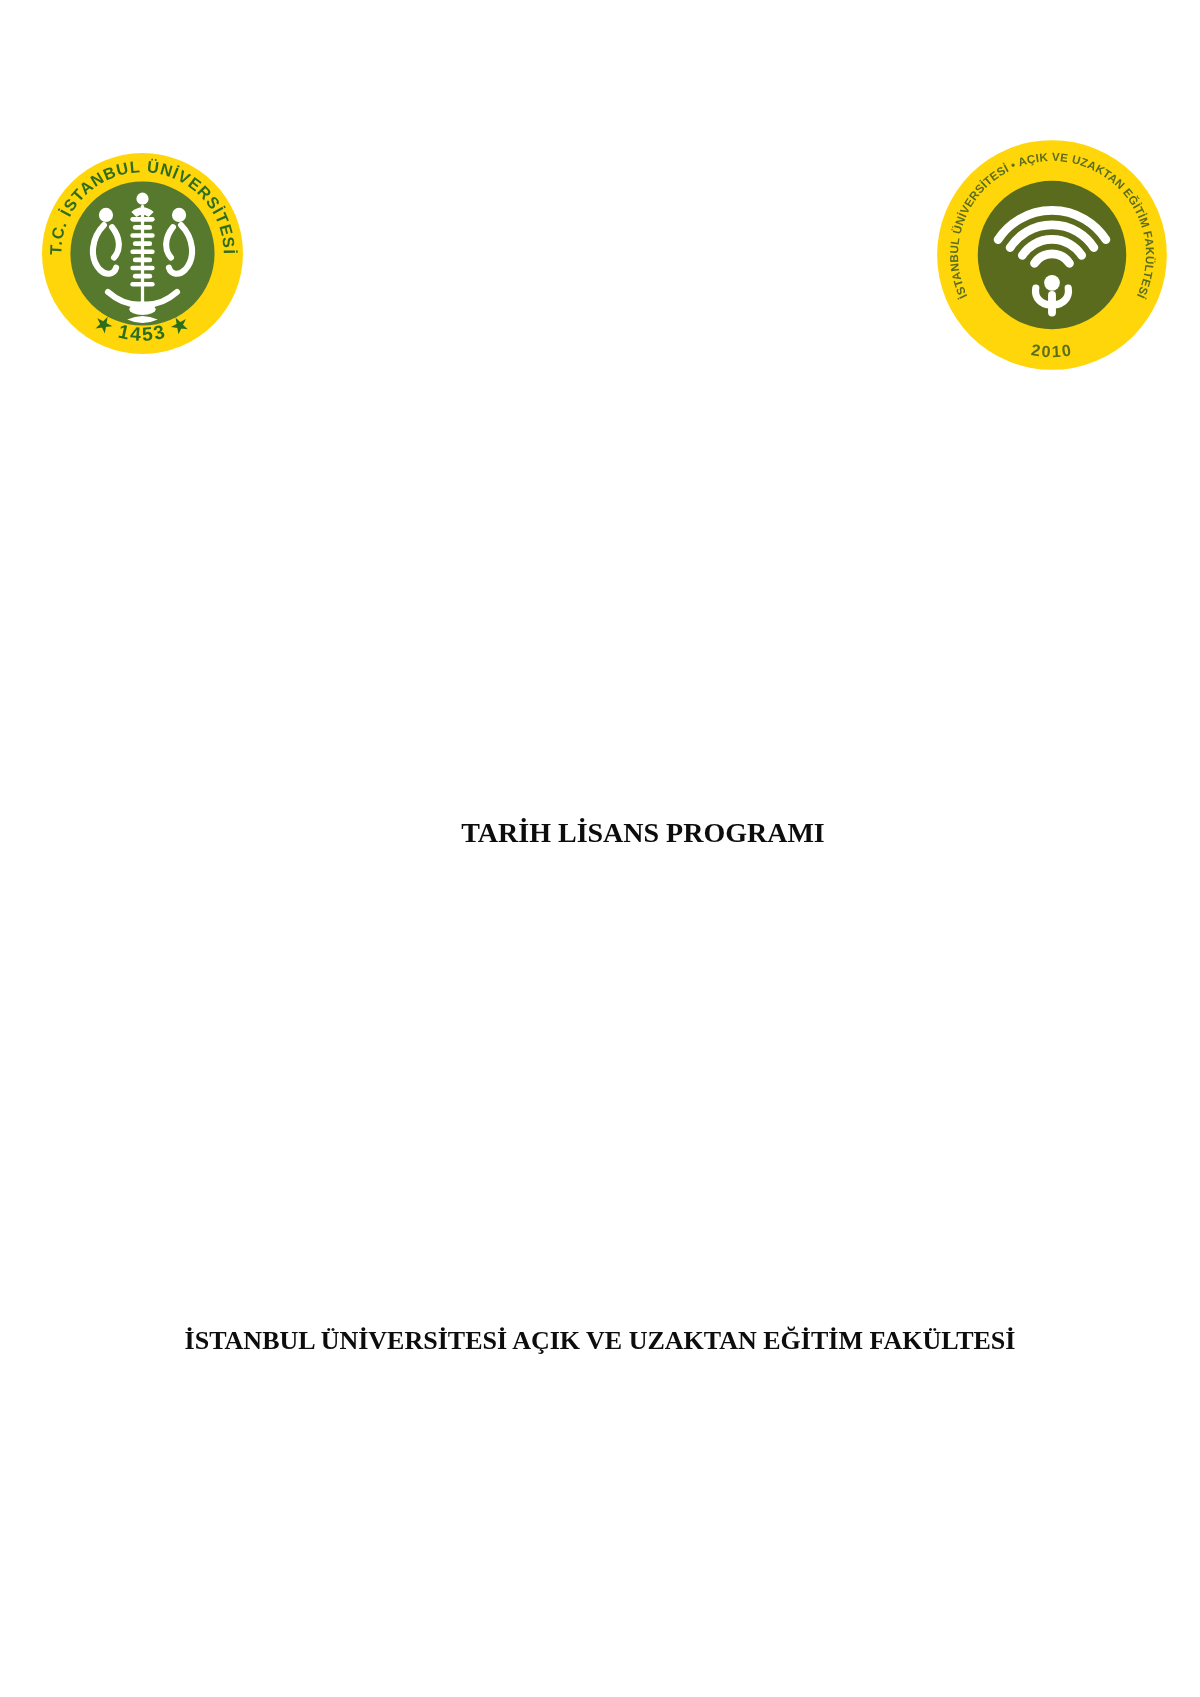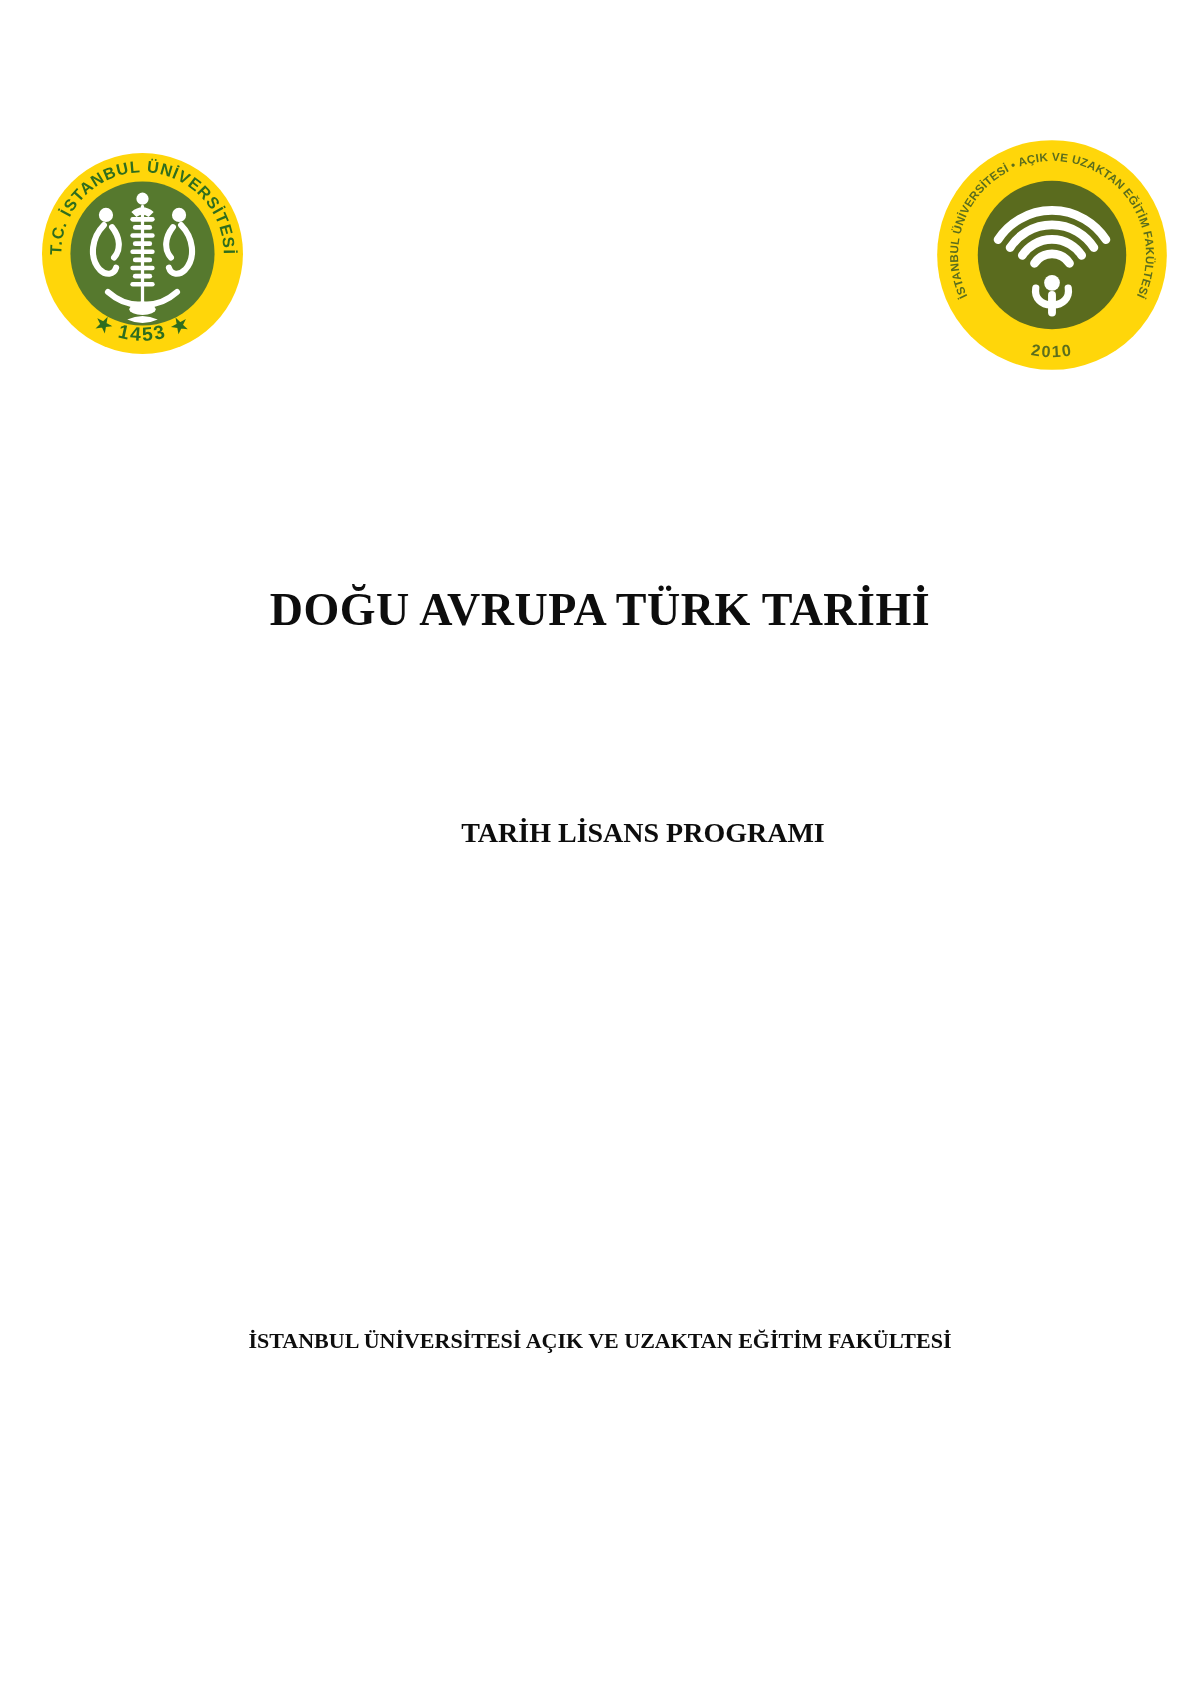--- a/index.html
+++ b/index.html
@@ -43,21 +43,21 @@
     margin: 0;
     padding-left: 43px;
   }
   .author {
     top: 1075px;
     font-size: 29px;
     line-height: 29px;
   }
   .faculty {
     top: 1328px;
-    font-size: 22px;
+    font-size: 26px;
     line-height: 26px;
   }
   .seal-ring-text   { font-family: "Liberation Sans", sans-serif; font-weight: 700; }
 </style>
 </head>
 <body>
 
 <main class="page">
 
   <div class="logo logo-left">
@@ -131,20 +131,19 @@
       </defs>
       <text class="seal-ring-text" font-size="10" letter-spacing="0.2" fill="#5C6E1D">
         <textPath href="#auzef-top-arc" startOffset="50%" text-anchor="middle">İSTANBUL ÜNİVERSİTESİ • AÇIK VE UZAKTAN EĞİTİM FAKÜLTESİ</textPath>
       </text>
       <text class="seal-ring-text" font-size="14" letter-spacing="1.5" fill="#5C6E1D">
         <textPath href="#auzef-bottom-arc" startOffset="50%" text-anchor="middle">2010</textPath>
       </text>
     </svg>
   </div>
 
-  <h1 class="centered-line title">DOĞU AVRUPA TÜRK TARİHİ</h1>
 
   <h2 class="centered-line subtitle">TARİH LİSANS PROGRAMI</h2>
 
 
   <div class="centered-line faculty">İSTANBUL ÜNİVERSİTESİ AÇIK VE UZAKTAN EĞİTİM FAKÜLTESİ</div>
 
 </main>
 
 </body></html>

